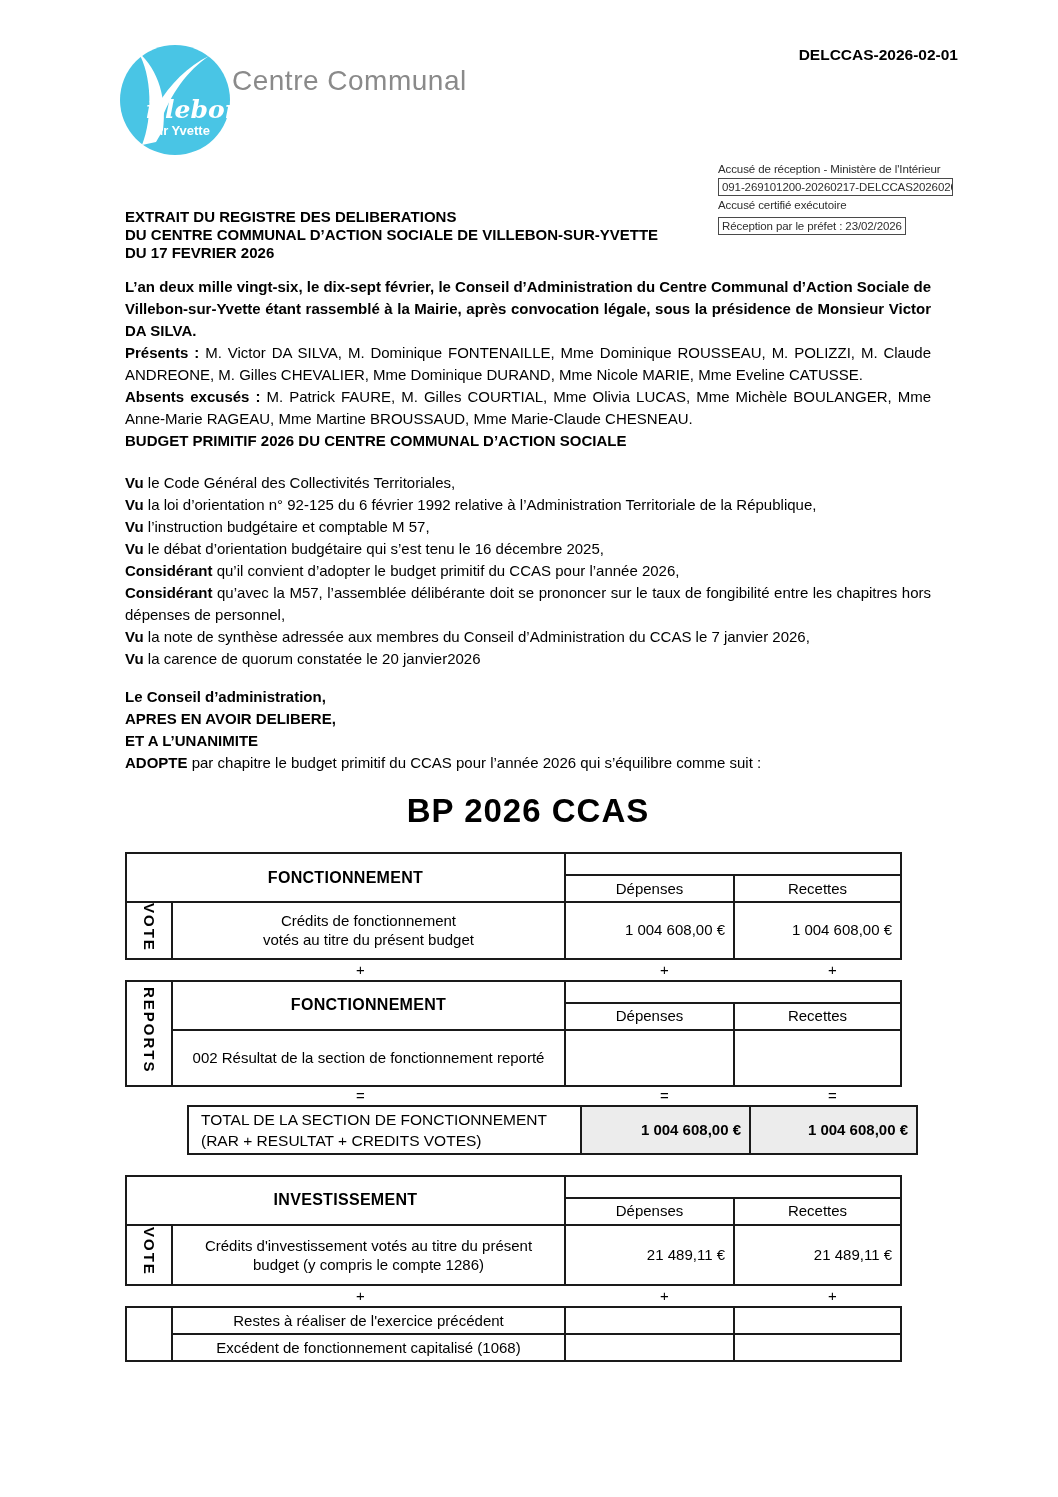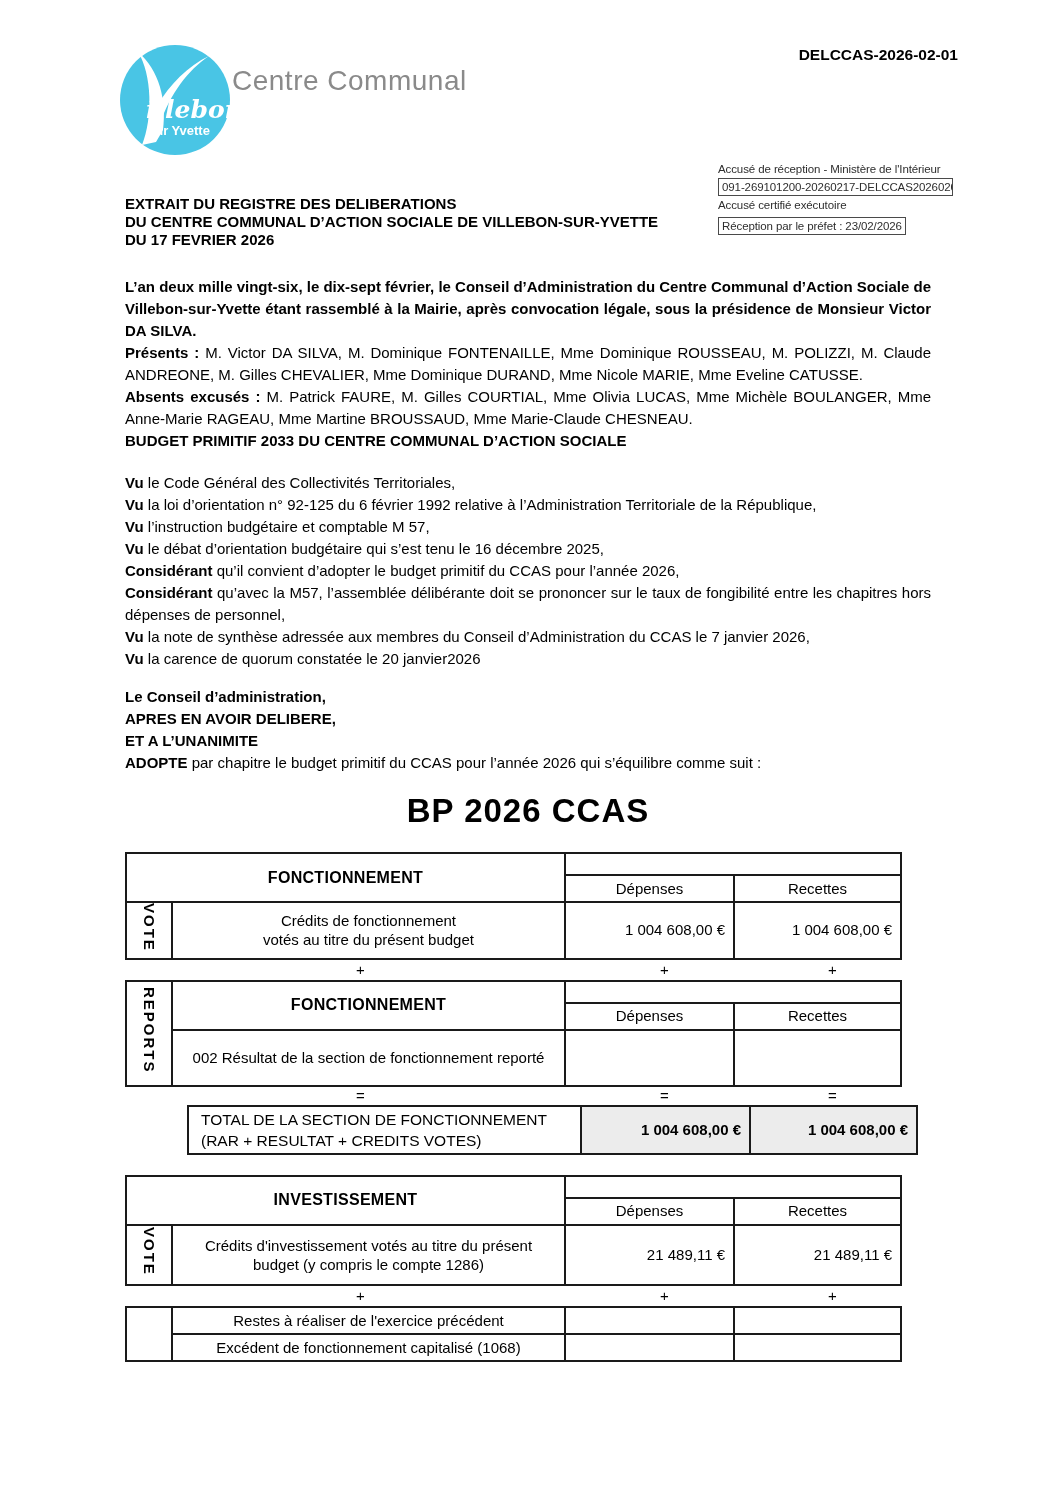--- a/index.html
+++ b/index.html
@@ -15,21 +15,21 @@
   .wordmark .wm1 { font-size:28px; color:#8a8a8a; letter-spacing:0.5px; }
   .wordmark .wm2 { font-size:29px; color:#6b6b6b; font-weight:bold; margin-top:5px; letter-spacing:0.5px; }
 
   .doc-ref { position:absolute; top:46px; right:100px; font-size:15.5px; font-weight:bold; }
 
   .stamp { position:absolute; left:718px; top:160px; width:235px; font-size:11.5px; color:#2e2e2e; letter-spacing:-0.1px; }
   .stamp .sline { white-space:nowrap; margin:3px 0; }
   .stamp .sbox  { border:1px solid #4a4a4a; padding:2px 3px; margin:3px 0; white-space:nowrap; overflow:hidden; }
   .stamp .sbox.hug { display:inline-block; }
 
-  .doc-head { position:absolute; left:125px; top:195px; font-size:15px; font-weight:bold; line-height:18px; }
+  .doc-head { position:absolute; left:125px; top:208px; font-size:15px; font-weight:bold; line-height:18px; }
 
   
   .content { position:absolute; left:125px; top:276px; width:806px; font-size:15px; line-height:22px; }
   .content p { margin:0; text-align:justify; }
   p.bold { font-weight:bold; }
   .mt14 { margin-top:14px; } .mt16 { margin-top:16px; } .mt18 { margin-top:18px; }
   .mt20 { margin-top:20px; } .mt22 { margin-top:20px; } .mt44 { margin-top:44px; }
 
   .big-title { margin-top:26px; text-align:center; font-size:33px; font-weight:bold; letter-spacing:1px; }
 
@@ -96,21 +96,21 @@
     <p class="mt14">
       <b>Présents :</b>
       <span>M. Victor DA SILVA, M. Dominique FONTENAILLE, Mme Dominique ROUSSEAU, M. POLIZZI, M. Claude ANDREONE, M. Gilles CHEVALIER, Mme Dominique DURAND, Mme Nicole MARIE, Mme Eveline CATUSSE.</span>
     </p>
 
     <p class="mt20">
       <b>Absents excusés :</b>
       <span>M. Patrick FAURE, M. Gilles COURTIAL, Mme Olivia LUCAS, Mme Michèle BOULANGER, Mme Anne-Marie RAGEAU, Mme Martine BROUSSAUD, Mme Marie-Claude CHESNEAU.</span>
     </p>
 
-    <p class="bold mt44">BUDGET PRIMITIF 2033 DU CENTRE COMMUNAL D’ACTION SOCIALE</p>
+    <p class="bold mt44">BUDGET PRIMITIF 2026 DU CENTRE COMMUNAL D’ACTION SOCIALE</p>
 
     <div class="mt22">
       <p><b>Vu</b> <span>le Code Général des Collectivités Territoriales,</span></p>
       <p><b>Vu</b> <span>la loi d’orientation n° 92-125 du 6 février 1992 relative à l’Administration Territoriale de la République,</span></p>
       <p><b>Vu</b> <span>l’instruction budgétaire et comptable M 57,</span></p>
       <p><b>Vu</b> <span>le débat d’orientation budgétaire qui s’est tenu le 16 décembre 2025,</span></p>
       <p><b>Considérant</b> <span>qu’il convient d’adopter le budget primitif du CCAS pour l’année 2026,</span></p>
       <p><b>Considérant</b> <span>qu’avec la M57, l’assemblée délibérante doit se prononcer sur le taux de fongibilité entre les chapitres hors dépenses de personnel,</span></p>
       <p><b>Vu</b> <span>la note de synthèse adressée aux membres du Conseil d’Administration du CCAS le 7 janvier 2026,</span></p>
       <p class="mt18"><b>Vu</b> <span>la carence de quorum constatée le 20 janvier2026</span></p>

